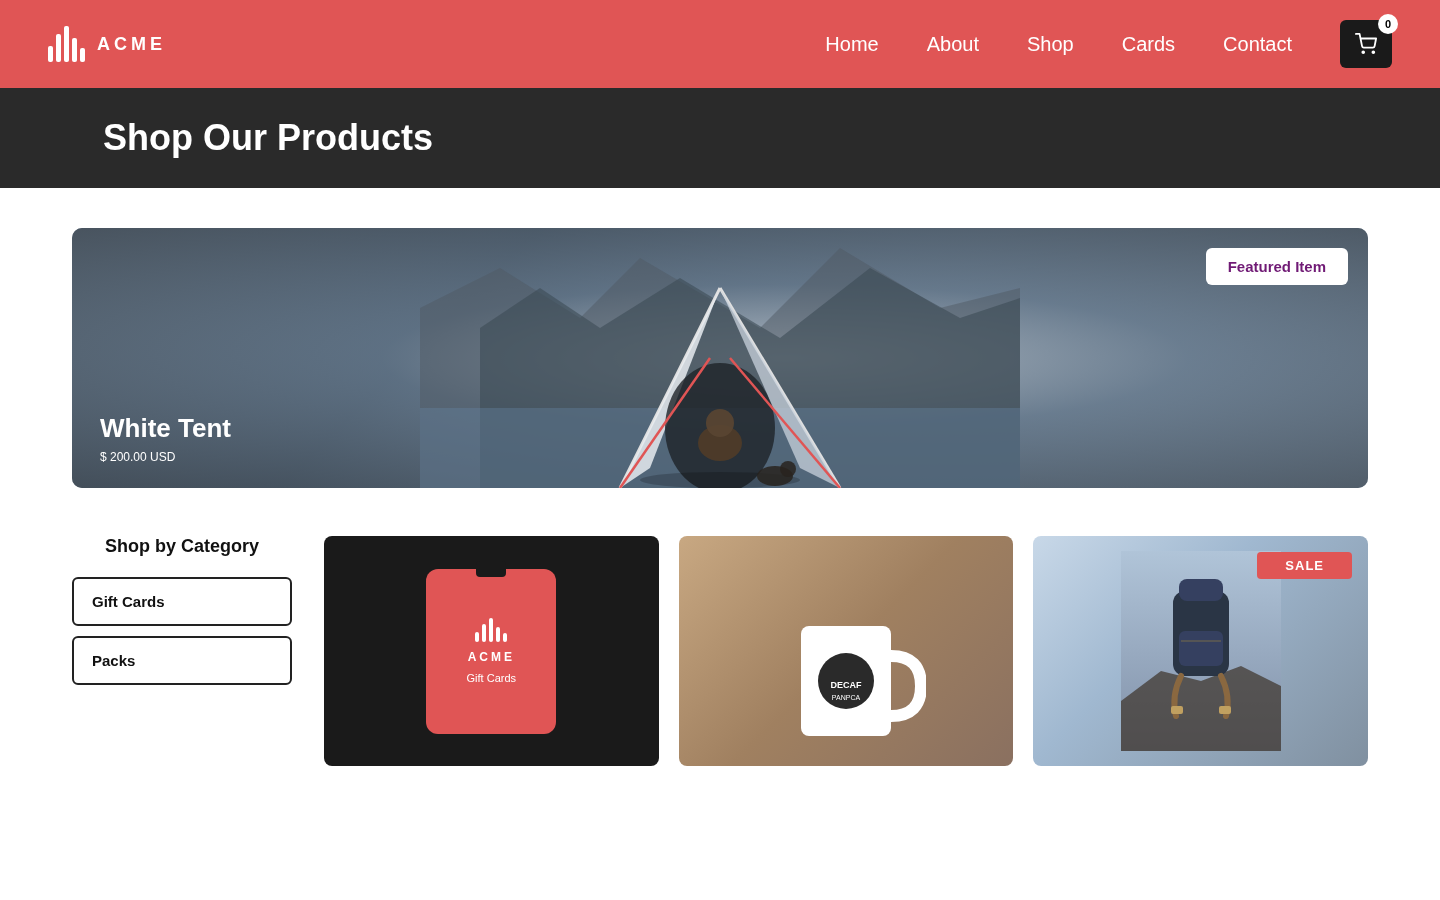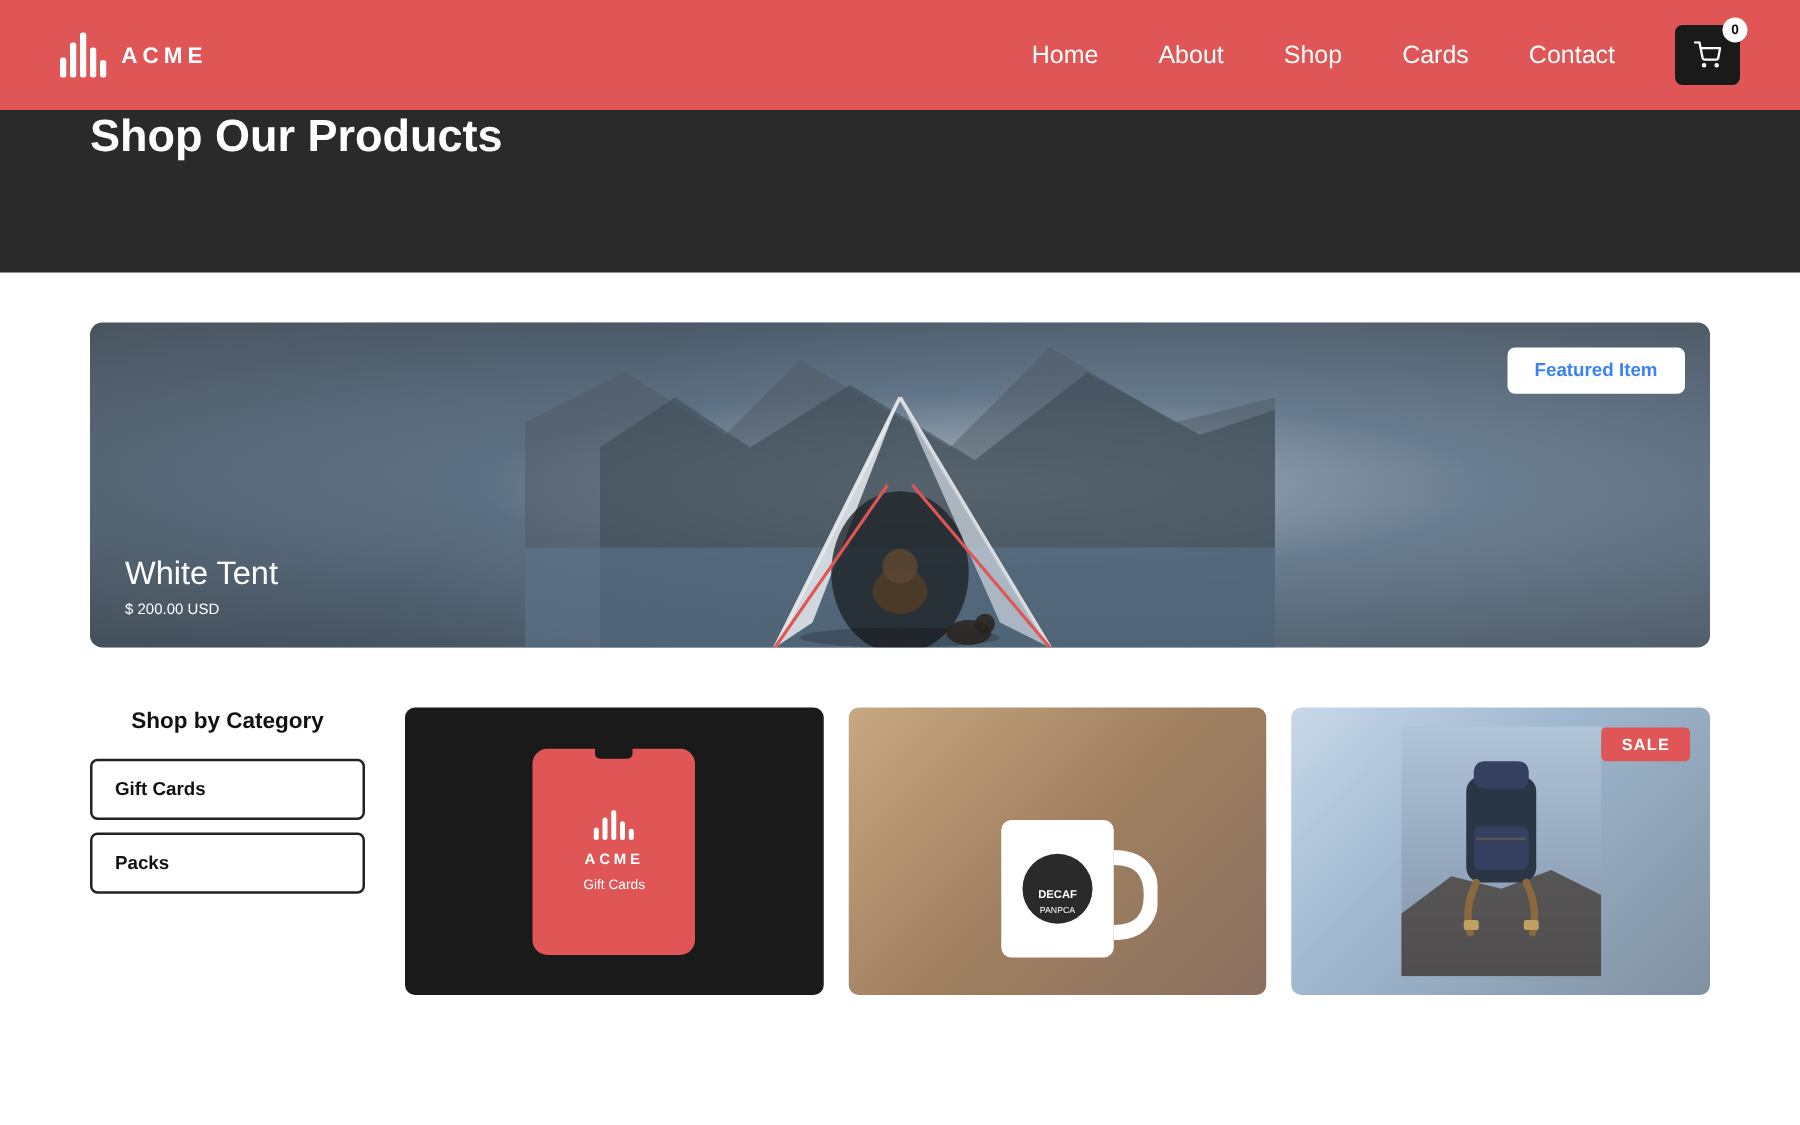--- a/index.html
+++ b/index.html
@@ -73,23 +73,24 @@
       font-size: 11px;
       font-weight: 700;
       display: flex;
       align-items: center;
       justify-content: center;
     }
 
     
     .page-title-banner {
       background: #2a2a2a;
-      height: 130px;
-      display: flex;
-      padding: 0 72px;
+      height: 100px;
+      display: flex;
+      align-items: center;
+      padding: 0 103px;
     }
     .page-title {
       color: #fff;
       font-size: 36px;
       font-weight: 700;
     }
 
     
     .main-content {
       padding: 40px 72px 40px;
@@ -116,35 +117,35 @@
       inset: 0;
       display: flex;
       align-items: center;
       justify-content: center;
     }
     .featured-badge {
       position: absolute;
       top: 20px;
       right: 20px;
       background: #fff;
-      color: #3b82f6;
+      color: #701a75;
       padding: 10px 22px;
       border-radius: 6px;
       font-size: 15px;
       font-weight: 600;
     }
     .featured-info {
       position: absolute;
       bottom: 24px;
       left: 28px;
       color: #fff;
     }
     .featured-title {
       font-size: 26px;
-      font-weight: 400;
+      font-weight: 700;
       margin-bottom: 6px;
     }
     .featured-price {
       font-size: 12px;
       font-weight: 400;
     }
 
     
     .lower-section {
       display: flex;
@@ -251,21 +252,21 @@
     }
     .product-card-pack {
       background: linear-gradient(135deg, #c8d8e8 0%, #a0b8d0 40%, #8090a0 100%);
     }
     .sale-badge {
       position: absolute;
       top: 16px;
       right: 16px;
       background: #e05555;
       color: #fff;
-      padding: 6px 16px;
+      padding: 6px 28px;
       border-radius: 4px;
       font-size: 13px;
       font-weight: 700;
       letter-spacing: 1px;
     }
 
     
     .mug-visual {
       width: 100%;
       height: 100%;

